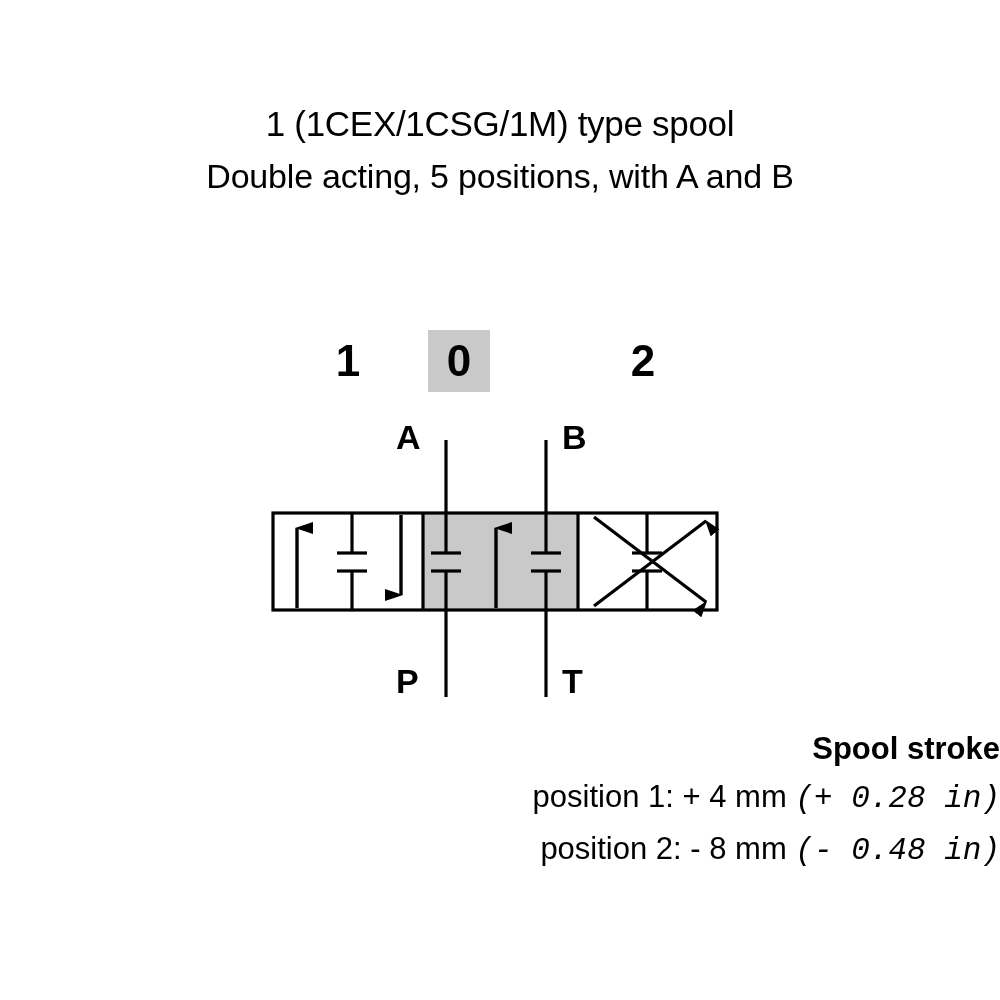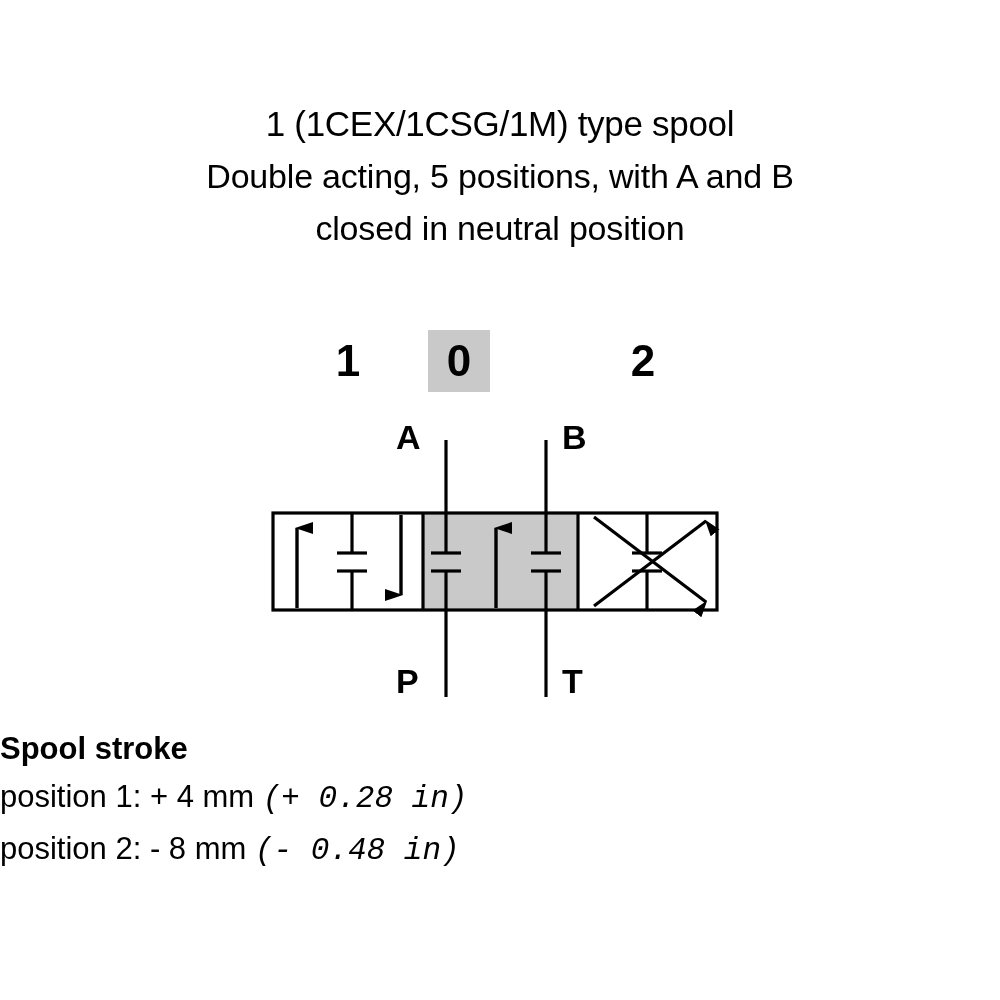--- a/index.html
+++ b/index.html
@@ -95,21 +95,21 @@
   .label-B { left: 562px; top: 418px; }
   .label-P { left: 396px; top: 662px; }
   .label-T { left: 562px; top: 662px; }
 
   
   .footer {
     position: absolute;
     left: 0;
     top: 726px;
     width: 1000px;
-    text-align: left;
+    text-align: right;
   }
   .stroke-title {
     font-size: 31px;
     font-weight: bold;
     line-height: 46px;
   }
   .stroke-line {
     font-size: 31px;
     font-weight: normal;
     line-height: 50px;
@@ -122,21 +122,20 @@
   }
 </style>
 </head>
 <body>
 
 <div id="page">
 
   <div class="heading">
     <div class="title-main">1 (1CEX/1CSG/1M) type spool</div>
     <div class="title-sub">Double acting, 5 positions, with A and B</div>
-    <div class="title-sub">closed in neutral position</div>
   </div>
 
   <div class="positions">
     <div class="pos-num pos-1">1</div>
     <div class="pos-num pos-0">0</div>
     <div class="pos-num pos-2">2</div>
   </div>
 
   <div class="port-label label-A">A</div>
   <div class="port-label label-B">B</div>

